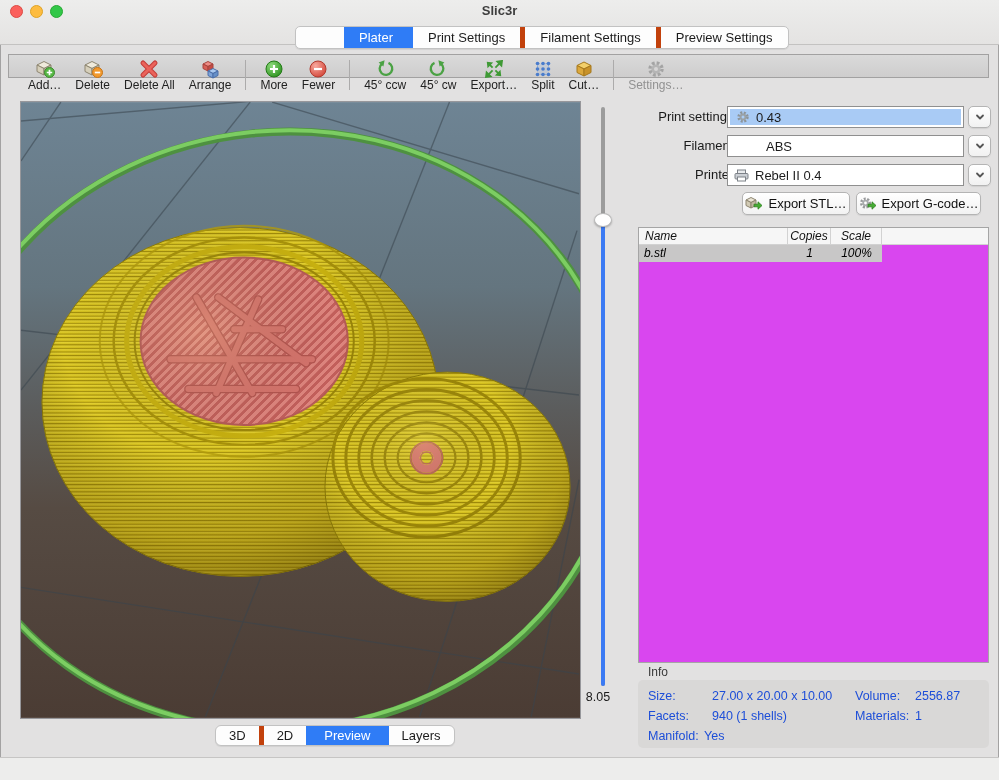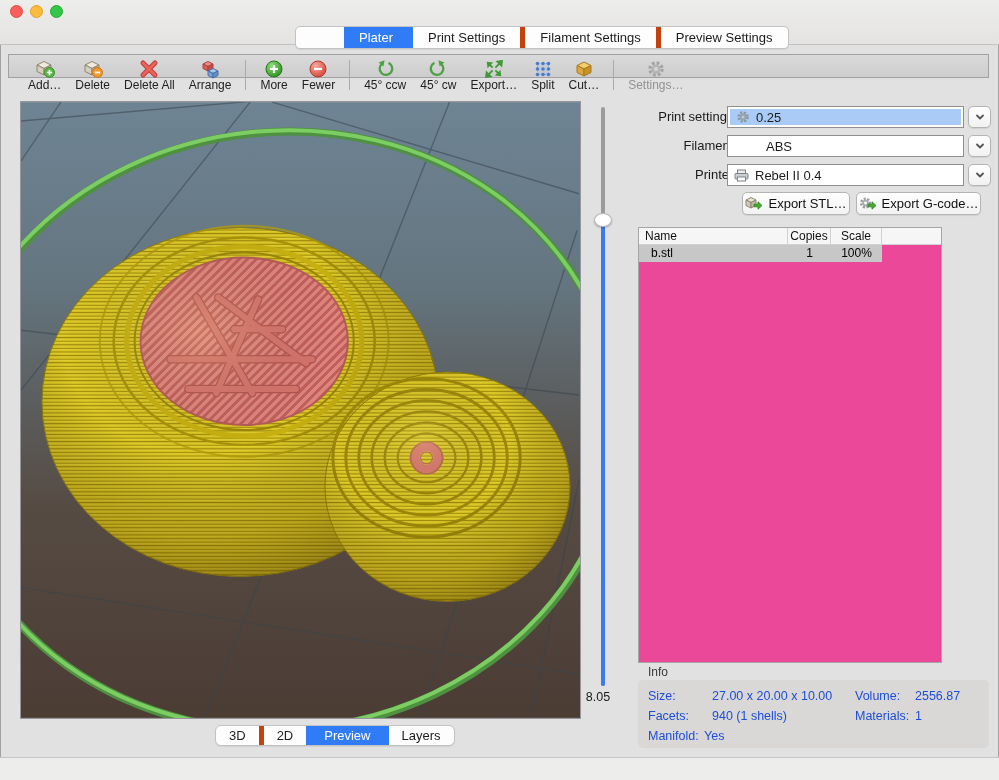--- a/index.html
+++ b/index.html
@@ -71,30 +71,30 @@
   .combo .ctext{margin-left:6px;}
   .combo .ctext.noicon{margin-left:32px;}
   .ddbtn{position:absolute;left:968px;width:23px;height:22px;border:1px solid #b4b4b4;border-radius:5px;
     background:linear-gradient(#ffffff,#f1f1f1);display:flex;align-items:center;justify-content:center;
     box-shadow:0 1px 1px rgba(0,0,0,.08);}
   .pushbtn{position:absolute;height:23px;border:1px solid #b4b4b4;border-radius:5px;
     background:linear-gradient(#ffffff,#f2f2f2);display:flex;align-items:center;justify-content:center;
     font-size:13px;color:#111;box-shadow:0 1px 1px rgba(0,0,0,.08);padding:0 8px;}
   .pushbtn .blabel{margin-left:5px;white-space:nowrap;}
   
-  .objtable{position:absolute;left:638px;top:227px;width:304px;height:436px;background:#ec4899;border:1px solid #a5a5a5;}
+  .objtable{position:absolute;left:638px;top:227px;width:351px;height:436px;background:#d946ef;border:1px solid #a5a5a5;font-style:italic;}
   .thead{display:flex;height:17px;font-size:12px;color:#111;background:#f6f6f6;border-bottom:1px solid #d2d2d2;}
   .th{line-height:16px;border-right:1px solid #d2d2d2;}
   .th.c-name{width:149px;padding-left:6px;}
   .th.c-copies{width:43px;text-align:center;}
   .th.c-scale{width:51px;text-align:center;}
   .trow{display:flex;height:17px;font-size:12px;color:#000;}
   .trow.selected .td{background:#c8c7c7;}
   .td{line-height:17px;}
-  .td.c-name{width:149px;padding-left:12px;}
+  .td.c-name{width:149px;padding-left:5px;}
   .td.c-copies{width:43px;text-align:center;}
   .td.c-scale{width:51px;text-align:center;}
   
   .info-title{position:absolute;left:648px;top:665px;font-size:12px;color:#3a3a3a;}
   .infobox{position:absolute;left:638px;top:680px;width:351px;height:68px;background:#d9d8d7;border-radius:5px;}
   .infobox .cell{position:absolute;font-size:12.5px;color:#1d4ed8;white-space:nowrap;}
   
   .bottom-strip{position:absolute;left:0;top:757px;width:999px;height:23px;background:#ededec;border-top:1px solid #c6c5c4;}
   svg{display:block;}
   
@@ -103,20 +103,21 @@
   .skirt-under{stroke:var(--c-skirt_green_dark);} .skirt-over{stroke:var(--c-skirt_green);}
   .tube{stroke:var(--c-infill_red);} .tube-under{stroke:#b2544f;}
 </style>
 </head>
 <body>
 
 <div class="chrome">
   <div class="traffic t-close"></div>
   <div class="traffic t-min"></div>
   <div class="traffic t-zoom"></div>
+  <div class="win-title">Slic3r</div>
 </div>
 
 <div class="tabgroup" id="main-tabs">
   <div class="seg active">Plater</div>
   <div class="seg">Print Settings</div>
   <div class="seg">Filament Settings</div>
   <div class="seg">Preview Settings</div>
 </div>
 
 <div class="toolbar">
@@ -404,21 +405,21 @@
 <div class="row-label" style="top:106px">Print settings:</div>
 <div class="combo focused" style="top:106px">
   <div class="inner">
     <span>
       <svg width="14" height="14" viewBox="0 0 14 14">
         <circle cx="7" cy="7" r="4.4" fill="none" stroke="#8d9499" stroke-width="2.6" stroke-dasharray="2 1.5"></circle>
         <circle cx="7" cy="7" r="3.4" fill="#9aa1a6"></circle>
         <circle cx="7" cy="7" r="1.5" fill="#aacdf6"></circle>
       </svg>
     </span>
-    <span class="ctext">0.25</span>
+    <span class="ctext">0.43</span>
   </div>
 </div>
 <div class="ddbtn" style="top:106px">
   <svg width="12" height="12" viewBox="0 0 12 12">
       <path d="M3,4.5 L6,7.5 L9,4.5" fill="none" stroke="#555" stroke-width="1.8" stroke-linecap="round" stroke-linejoin="round"></path>
     </svg>
 </div>
 
 <div class="row-label" style="top:135px">Filament:</div>
 <div class="combo" style="top:135px">

